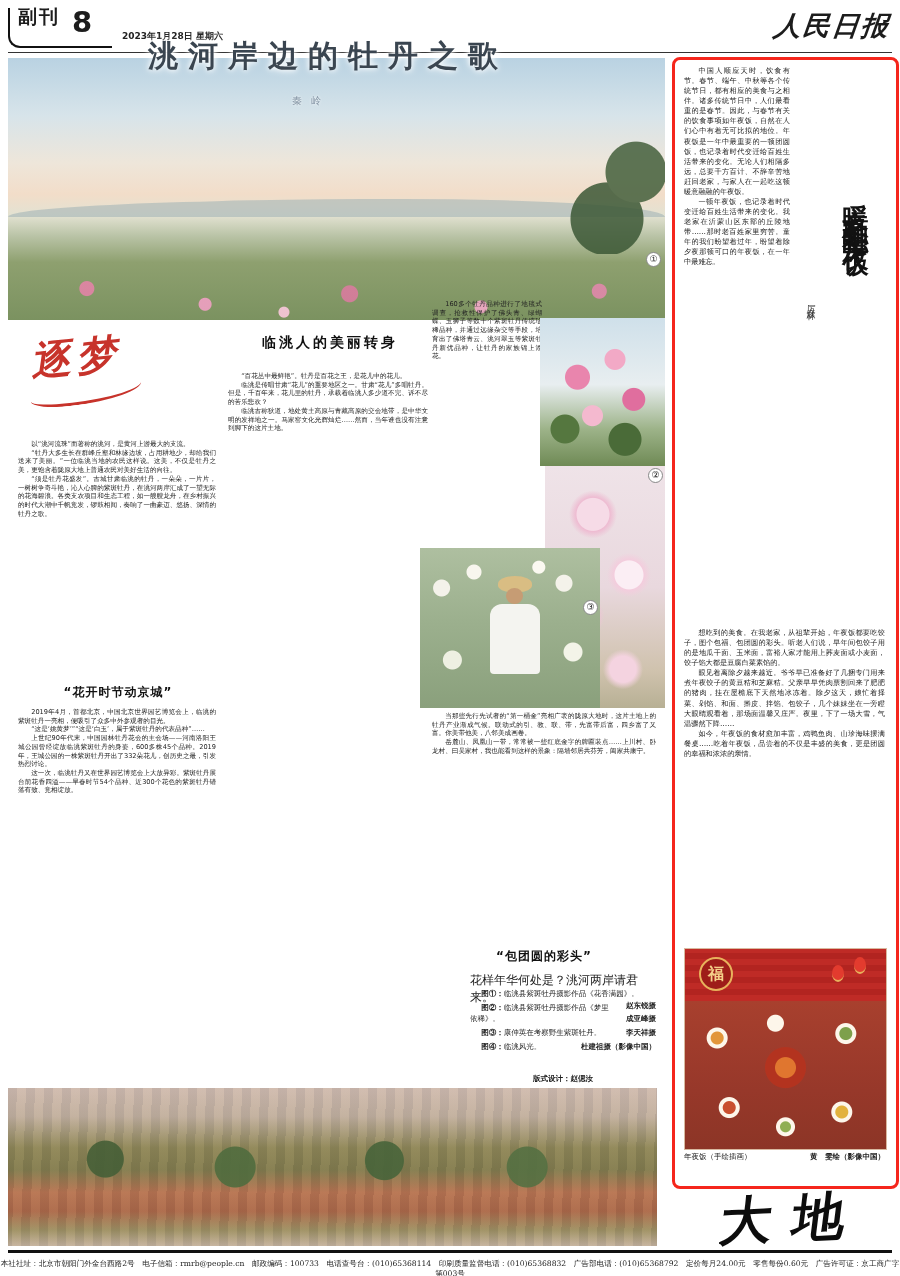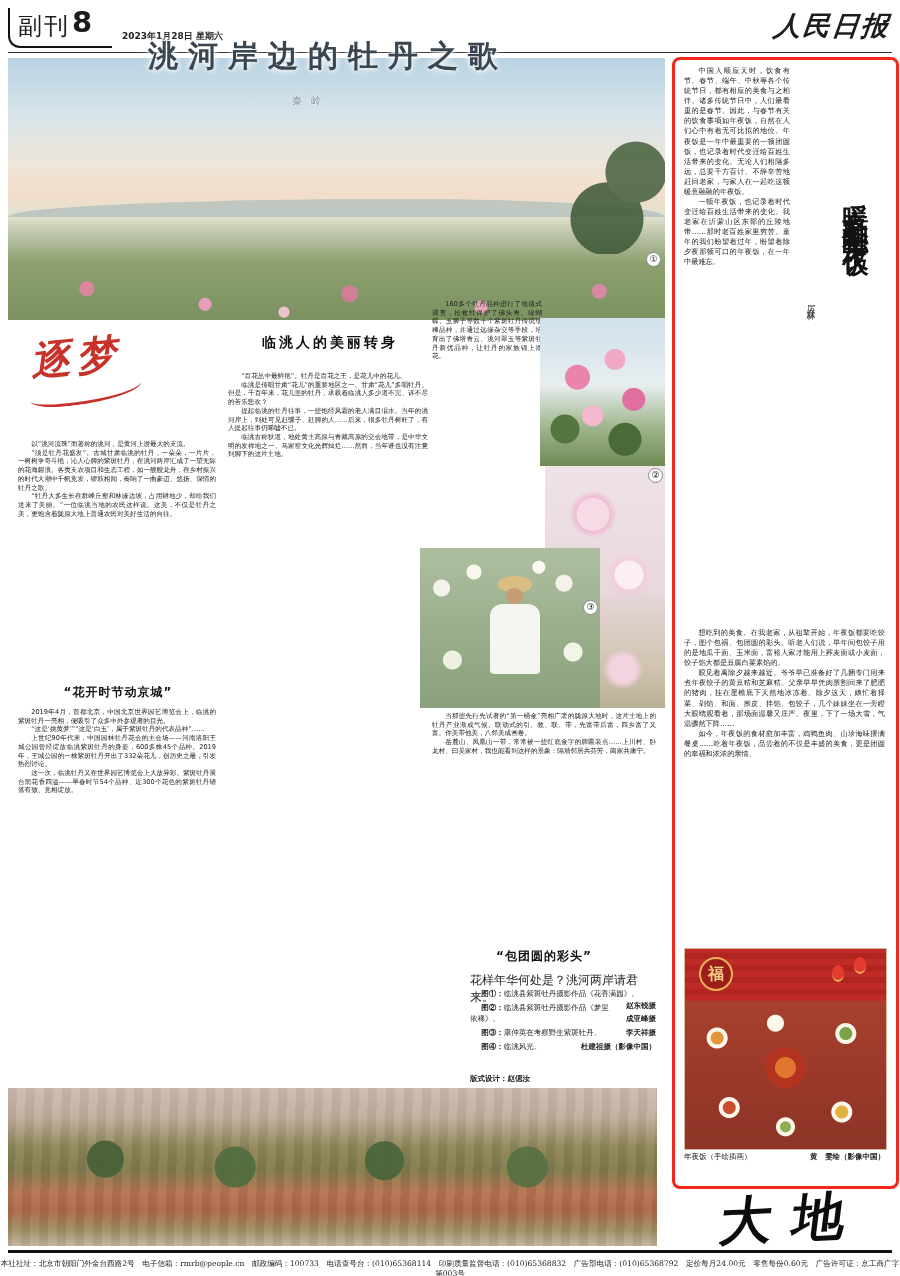--- a/index.html
+++ b/index.html
@@ -3,21 +3,21 @@
 <meta charset="utf-8">
 <style>
   html,body{margin:0;padding:0;background:#e8e8e8;}
   .page{position:relative;width:900px;height:1276px;margin:0 auto;background:#ffffff;
         font-family:"DejaVu Sans",sans-serif;color:#1c1c1c;overflow:hidden;}
   .abs{position:absolute;}
 
   
   .masthead-bracket{left:8px;top:8px;width:102px;height:38px;border-left:2px solid #111;
         border-bottom:2px solid #111;border-bottom-left-radius:12px;}
-  .section-title{left:18px;top:10px;font-size:24px;font-weight:normal;letter-spacing:2px;}
+  .section-title{left:18px;top:4px;font-size:19px;font-weight:bold;letter-spacing:2px;}
   .page-number{left:72px;top:5px;font-size:29px;font-weight:bold;}
   .edition-date{left:122px;top:30px;font-size:9px;font-weight:bold;color:#222;}
   .brand{right:10px;top:8px;font-size:27px;font-weight:bold;font-style:italic;
         font-family:"DejaVu Serif",serif;transform:skewX(-6deg);letter-spacing:2px;}
   .header-rule{left:8px;top:52px;width:884px;border-top:1px solid #333;}
 
   
   .photo{overflow:hidden;}
   #photo-main{left:8px;top:58px;width:657px;height:262px;
     background:
@@ -101,21 +101,21 @@
   #col2-intro{left:228px;top:300px;width:200px;height:30px;}
   #col2-a{left:228px;top:372px;width:200px;height:706px;}
   #col3-a{left:432px;top:300px;width:110px;height:244px;}
   #col3-b{left:432px;top:712px;width:224px;height:230px;}
   #closing-line{left:470px;top:972px;width:186px;font-size:12px;font-family:"DejaVu Serif",serif;}
   .caption-block{left:470px;top:988px;width:186px;font-size:7.5px;line-height:1.55;
       font-family:"DejaVu Serif",serif;color:#222;}
   .cap-row{margin-bottom:2px;text-indent:1.5em;}
   .cap-label{font-weight:bold;}
   .cap-credit{font-weight:bold;float:right;}
-  #design-credit{left:470px;top:1074px;width:186px;text-align:left;font-size:7.5px;
+  #design-credit{left:470px;top:1074px;width:186px;text-align:center;font-size:7.5px;
       font-family:"DejaVu Serif",serif;font-weight:bold;}
 
   
   .red-box{left:672px;top:57px;width:221px;height:1126px;border:3px solid #f5261c;border-radius:8px;z-index:6;}
   .side-narrow{left:684px;top:66px;width:106px;height:508px;font-size:7.2px;line-height:1.4;
       text-align:justify;overflow:hidden;color:#222;}
   .side-narrow p,.side-wide p{margin:0;text-indent:2em;}
   .side-title{left:839px;top:182px;height:270px;writing-mode:vertical-rl;font-size:26px;
       font-weight:bold;letter-spacing:8px;color:#121212;}
   .side-author{left:804px;top:298px;writing-mode:vertical-rl;font-size:9px;letter-spacing:3px;color:#333;}
@@ -178,36 +178,35 @@
   <div class="abs main-title">洮河岸边的牡丹之歌</div>
   <div class="abs main-author">秦岭</div>
 
   <div class="abs series-logo">
     <span class="zi">逐梦</span>
     <div class="swoosh"></div>
   </div>
 
   <div class="abs body-col" id="col1-a">
     <p>以“洮河流珠”而著称的洮河，是黄河上游最大的支流。</p>
+    <p>“牡丹大多生长在群峰丘壑和林缘边坡，占用耕地少，却给我们送来了美丽。”一位临洮当地的农民这样说。这美，不仅是牡丹之美，更饱含着陇原大地上普通农民对美好生活的向往。</p>
     <p>“须是牡丹花盛发”。古城甘肃临洮的牡丹，一朵朵，一片片，一树树争奇斗艳，沁人心脾的紫斑牡丹，在洮河两岸汇成了一望无际的花海碧浪。各类支农项目和生态工程，如一艘艘龙舟，在乡村振兴的时代大潮中千帆竞发，锣鼓相闻，奏响了一曲豪迈、悠扬、深情的牡丹之歌。</p>
-    <p>“牡丹大多生长在群峰丘壑和林缘边坡，占用耕地少，却给我们送来了美丽。”一位临洮当地的农民这样说。这美，不仅是牡丹之美，更饱含着陇原大地上普通农民对美好生活的向往。</p>
   </div>
   <div class="abs subhead" id="subhead-2">“花开时节动京城”</div>
   <div class="abs body-col" id="col1-b">
     <p>2019年4月，首都北京，中国北京世界园艺博览会上，临洮的紫斑牡丹一亮相，便吸引了众多中外参观者的目光。</p>
     <p>“这是‘姚黄梦’”“这是‘白玉’，属于紫斑牡丹的代表品种”……</p>
     <p>上世纪90年代末，中国园林牡丹花会的主会场——河南洛阳王城公园曾经绽放临洮紫斑牡丹的身姿，600多株45个品种。2019年，王城公园的一株紫斑牡丹开出了332朵花儿，创历史之最，引发热烈讨论。</p>
     <p>这一次，临洮牡丹又在世界园艺博览会上大放异彩。紫斑牡丹展台前花香四溢——早春时节54个品种、近300个花色的紫斑牡丹错落有致、竞相绽放。</p>
   </div>
 
   <div class="abs subhead" id="subhead-1">临洮人的美丽转身</div>
   <div class="abs body-col" id="col2-a">
     <p>“百花丛中最鲜艳”。牡丹是百花之王，是花儿中的花儿。</p>
     <p>临洮是传唱甘肃“花儿”的重要地区之一。甘肃“花儿”多唱牡丹。但是，千百年来，花儿里的牡丹，承载着临洮人多少道不完、诉不尽的苦乐悲欢？</p>
-    <p>提起临洮的牡丹往事，一些饱经风霜的老人满目泪水。当年的洮河岸上，到处可见赶骡子、赶脚的人……后来，很多牡丹树旺了，有人提起往事仍唏嘘不已。</p>
     <p>临洮古称狄道，地处黄土高原与青藏高原的交会地带，是中华文明的发祥地之一。马家窑文化光辉灿烂……然而，当年谁也没有注意到脚下的这片土地。</p>
   </div>
 
   <div class="abs body-col" id="col3-a">
     <p>160多个牡丹品种进行了地毯式调查，抢救性保护了佛头青、绿蝴蝶、玉狮子等数十个紫斑牡丹传统珍稀品种，并通过远缘杂交等手段，培育出了佛塔青云、洮河翠玉等紫斑牡丹新优品种，让牡丹的家族锦上添花。</p>
   </div>
   <div class="abs body-col" id="col3-b">
     <p>当那些先行先试者的“第一桶金”亮相广袤的陇原大地时，这片土地上的牡丹产业渐成气候。联动式的引、教、联、带，先富带后富，四乡富了又富。你美带他美，八邻美成画卷。</p>
     <p>岳麓山、凤凰山一带，常常被一些红底金字的牌匾装点……上川村、卧龙村、曰吴家村，我也能看到这样的景象：隔墙邻居共芬芳，阖家共康宁。</p>
   </div>

